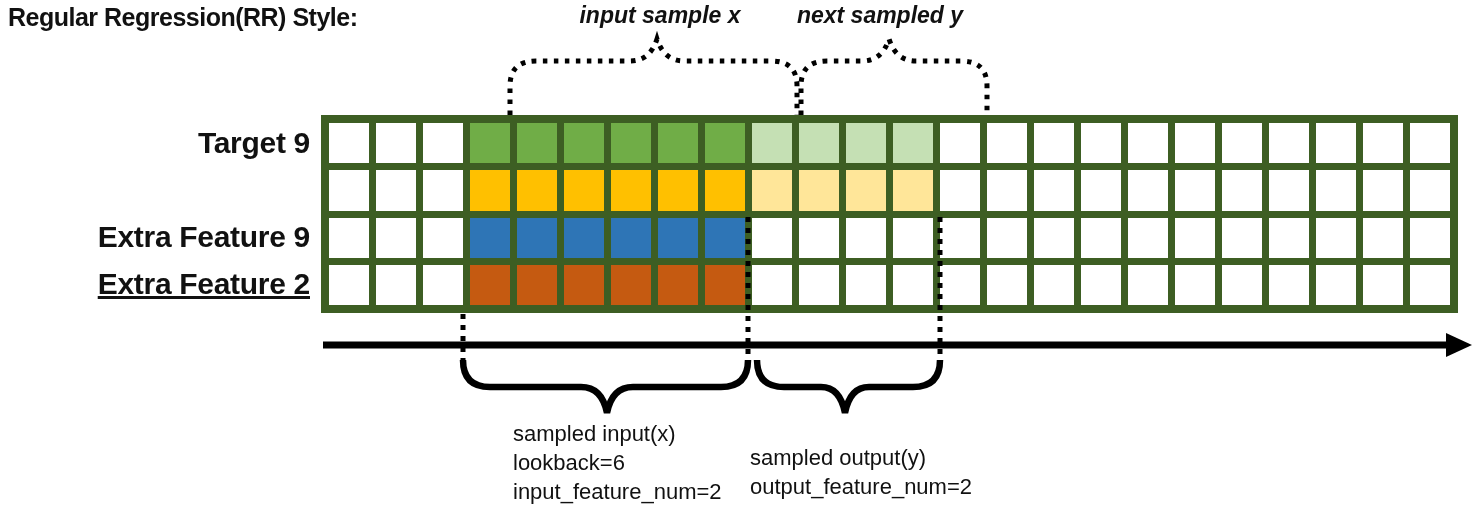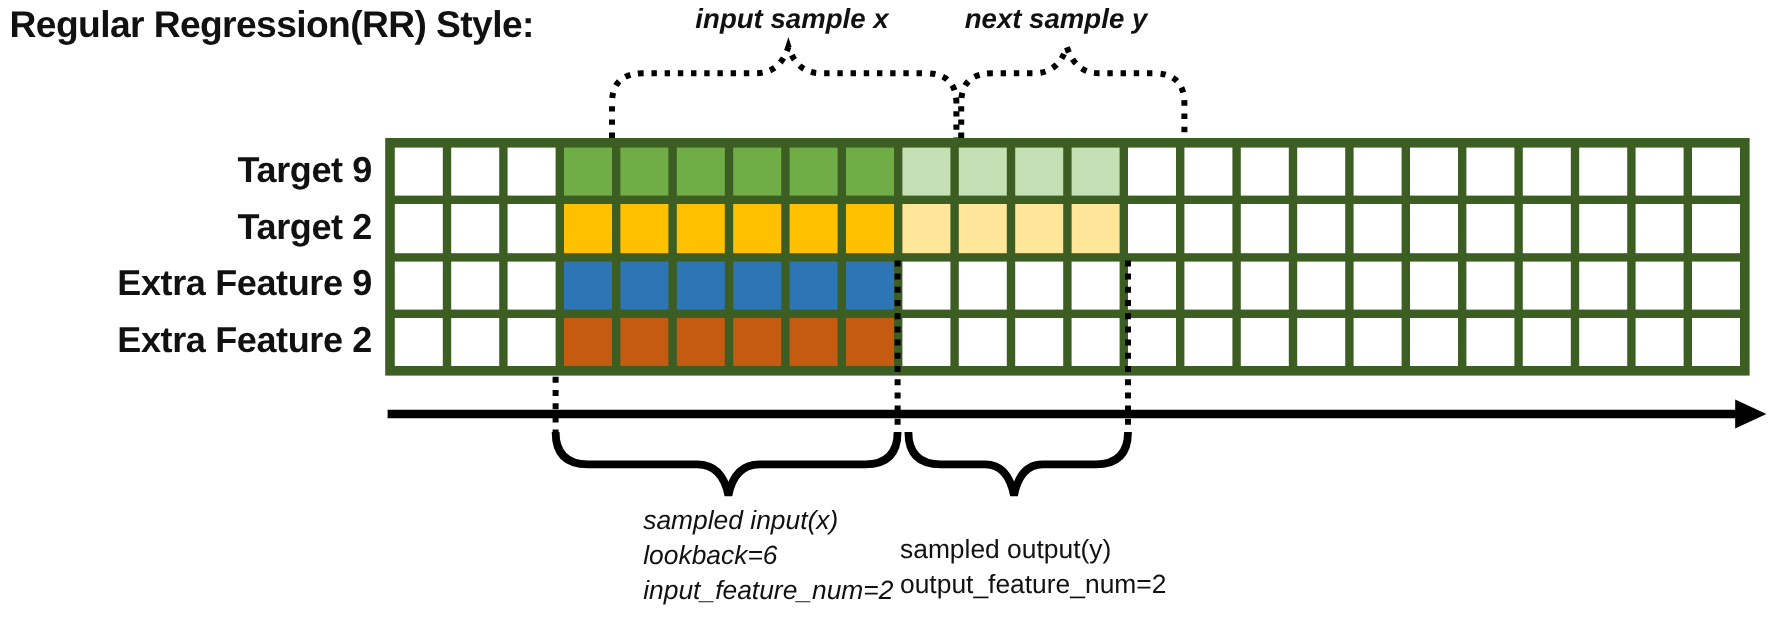--- a/index.html
+++ b/index.html
@@ -2,66 +2,65 @@
 <html><head>
 <meta charset="utf-8">
 <style>
   html,body { margin:0; padding:0; background:#fff; }
   .canvas {
     position:relative; width:1476px; height:516px; background:#ffffff;
     font-family:"Liberation Sans", sans-serif; color:#111; overflow:hidden;
   }
   .title {
     position:absolute; left:8px; top:3px;
-    font-size:31px; font-weight:700; letter-spacing:-0.5px; white-space:nowrap;
+    font-size:25px; font-weight:700; letter-spacing:-0.5px; white-space:nowrap;
   }
   .top-label {
     position:absolute; top:2px; width:300px; text-align:center;
     font-size:23px; font-style:italic; font-weight:600; white-space:nowrap;
   }
   .top-label.nsx { left:510px; }
   .top-label.nsy { left:730px; }
   .row-label {
     position:absolute; left:0; width:310px; text-align:right;
     font-size:30px; font-weight:700; line-height:36px; white-space:nowrap;
     letter-spacing:-0.3px;
   }
   .row-label.r0 { top:125px; }
   .row-label.r1 { top:172px; }
   .row-label.r2 { top:219px; }
-  .row-label.r3 { top:266px; }
+  .row-label.r3 { top:266px;text-decoration:underline; }
   .cell-grid {
     position:absolute; left:321px; top:115px; width:1137px; height:198px;
     display:grid; grid-template-columns:repeat(24,1fr); grid-template-rows:repeat(4,1fr);
     gap:7px; padding:8px; box-sizing:border-box;
   }
   .cell { background:#fff; }
   .time-label {
     position:absolute; left:157px; top:326px; width:140px; text-align:right;
     font-size:33px; font-weight:700; letter-spacing:-0.3px;
   }
   .overlay { position:absolute; left:0; top:0; width:1476px; height:516px; pointer-events:none; }
   .anno {
     position:absolute; top:419px; font-size:22px; line-height:29px; white-space:nowrap;
   }
-  .anno.in  { left:536px;font-style:italic; }
+  .anno.in  { left:513px; }
   .anno.out { left:750px;margin-top:24px; }
 </style>
 </head>
 <body>
 
 <div class="canvas">
 
   <div class="title">Regular Regression(RR) Style:</div>
 
   <div class="top-label nsx">input sample x</div>
-  <div class="top-label nsy">next sample y</div>
+  <div class="top-label nsy">next sampled y</div>
 
   <div class="row-label r0">Target 9</div>
-  <div class="row-label r1">Target 2</div>
   <div class="row-label r2">Extra Feature 9</div>
   <div class="row-label r3">Extra Feature 2</div>
 
   <div class="cell-grid" id="cell-grid" style="background: rgb(61, 94, 35);">
       <div class="cell" style="background: rgb(255, 255, 255);"></div>
       <div class="cell" style="background: rgb(255, 255, 255);"></div>
       <div class="cell" style="background: rgb(255, 255, 255);"></div>
       <div class="cell" style="background: rgb(112, 173, 71);"></div>
       <div class="cell" style="background: rgb(112, 173, 71);"></div>
       <div class="cell" style="background: rgb(112, 173, 71);"></div>

